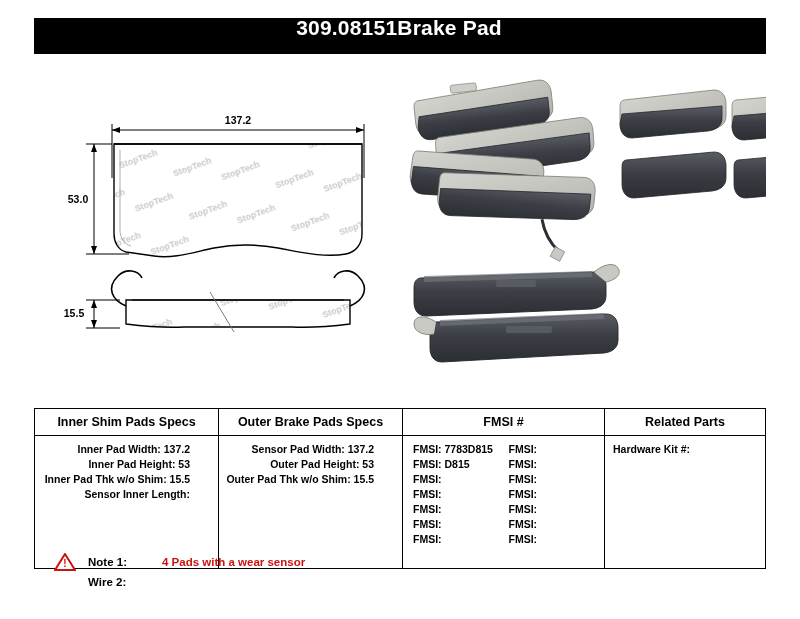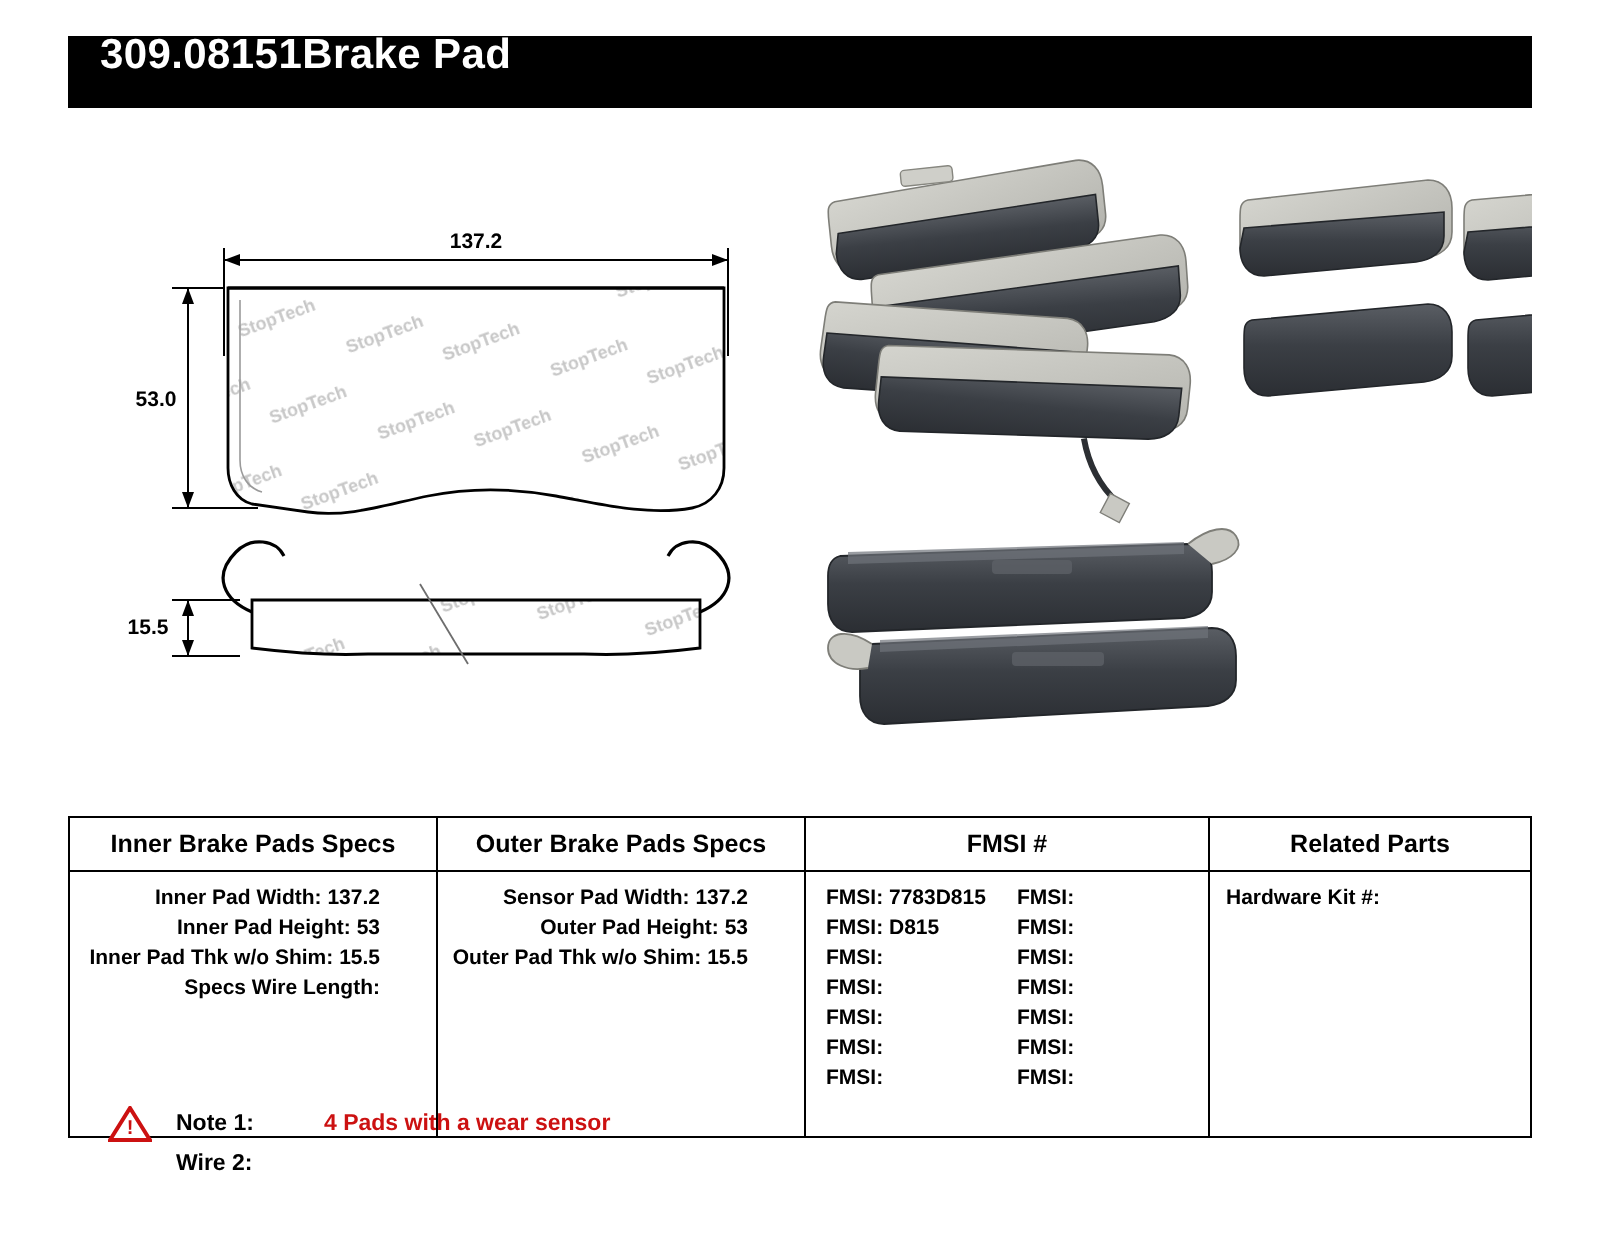--- a/index.html
+++ b/index.html
@@ -19,21 +19,21 @@
   
   .header {
     position: absolute;
     left: 34px;
     top: 18px;
     width: 732px;
     height: 36px;
     background: #000000;
     display: flex;
     align-items: center;
-    justify-content: flex-start;
+    justify-content: center;
     box-sizing: border-box;
     padding: 0 18px 16px 16px;
   }
   .header .part-number {
     color: #ffffff;
     font-size: 21px;
     font-weight: bold;
     letter-spacing: 0.2px;
   }
   .header .product-type {
@@ -296,36 +296,36 @@
         <rect x="110" y="22" width="46" height="7" rx="2" fill="#5c6066" opacity="0.8"></rect>
         <path d="M40,18 C28,10 18,12 18,20 C18,28 28,32 38,30" fill="#c9c9c3" stroke="#7e7e78" stroke-width="0.9"></path>
       </g>
     </g>
   </svg>
 </div>
 
 <div class="specs">
 
   <div class="col col-inner">
-    <div class="col-head">Inner Brake Pads Specs</div>
+    <div class="col-head">Inner Shim Pads Specs</div>
     <div class="col-body">
       <div class="spec-line">
         <span>Inner Pad Width:</span>
         <span class="val">137.2</span>
       </div>
       <div class="spec-line">
         <span>Inner Pad Height:</span>
         <span class="val">53</span>
       </div>
       <div class="spec-line">
         <span>Inner Pad Thk w/o Shim:</span>
         <span class="val">15.5</span>
       </div>
       <div class="spec-line">
-        <span>Specs Wire Length:</span>
+        <span>Sensor Inner Length:</span>
         <span class="val"></span>
       </div>
     </div>
   </div>
 
   <div class="col col-outer">
     <div class="col-head">Outer Brake Pads Specs</div>
     <div class="col-body">
       <div class="spec-line">
         <span>Sensor Pad Width:</span>

